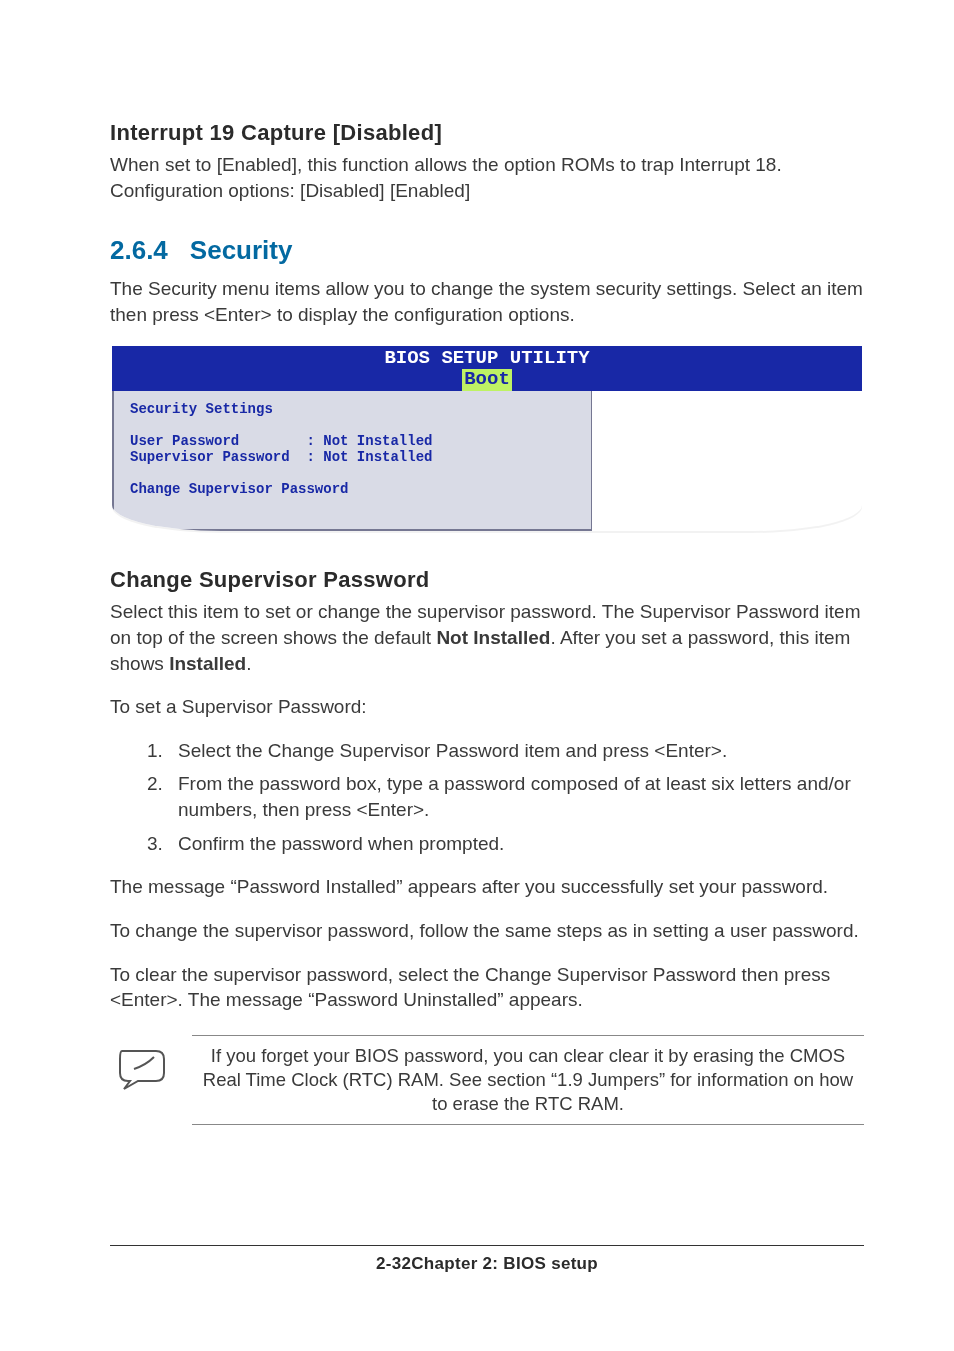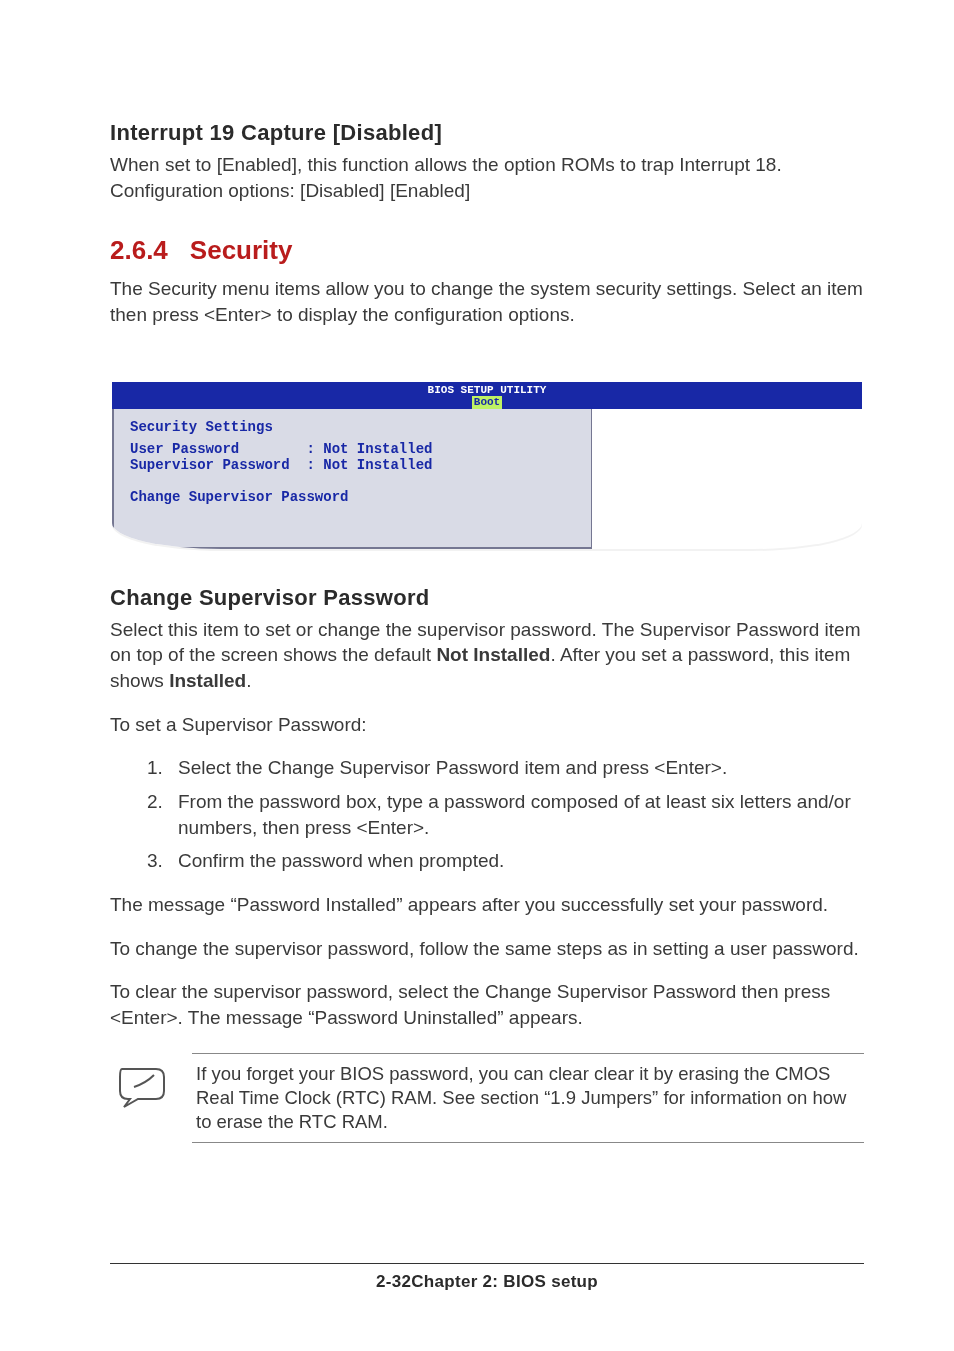--- a/index.html
+++ b/index.html
@@ -20,39 +20,38 @@
     font-size: 19px;
     line-height: 1.35;
     margin-bottom: 18px;
     color: #3a3a3a;
   }
   .h-section {
     font-weight: 700;
     font-size: 26px;
     margin-top: 32px;
     margin-bottom: 10px;
-    color: #b91c1c;
+    color: #0369a1;
   }
   .h-section .num { display: inline-block; margin-right: 22px; }
   .bios-box {
     margin: 10px 2px 36px 2px;
     border-radius: 0 0 110px 110px / 0 0 26px 26px;
     overflow: hidden;
     box-shadow: 0 2px 0 rgba(0,0,0,0.05);
   }
   .bios-header {
     background: #1828a6;
     color: #fff;
     font-family: "Courier New", monospace;
     font-weight: 700;
-    font-size: 11px;
+    font-size: 19px;
     text-align: center;
     line-height: 1.15;
     padding: 2px 0 0 0;
-    margin-top: 36px;
   }
   .bios-header .tab {
     display: inline-block;
     background: #bef264;
     color: #1828a6;
     padding: 0 2px;
   }
   .bios-body {
     display: flex;
     font-family: "Courier New", monospace;
@@ -70,21 +69,21 @@
     padding: 10px 16px 30px 16px;
   }
   .bios-right {
     flex: 1;
     background: #d9dbe6;
     border: 2px solid #757792;
     border-top: none;
     border-left: 1px solid #757792;
     padding: 10px 12px 30px 12px;
   }
-  .bios-left .title { margin-bottom: 6px; }
+  .bios-left .title { margin-bottom: 16px; }
   .bios-row { white-space: pre; }
   .bios-selectable { margin-top: 16px; }
   .bold-run { font-weight: 700; }
   ol.steps {
     list-style: decimal;
     padding-left: 58px;
     margin: 6px 0 18px 0;
   }
   ol.steps li {
     font-size: 19px;
@@ -105,20 +104,21 @@
     height: 46px;
     margin-top: 10px;
   }
   .note-body {
     flex: 1;
     border-top: 1px solid #888;
     border-bottom: 1px solid #888;
     padding: 8px 4px;
     font-size: 18.5px;
     line-height: 1.3;
+    text-align: center;
   }
   .footer {
     margin-top: 120px;
     border-top: 1.5px solid #333;
     padding-top: 8px;
     display: flex;
     justify-content: center;
     font-weight: 700;
     font-size: 17px;
     letter-spacing: 0.3px;

